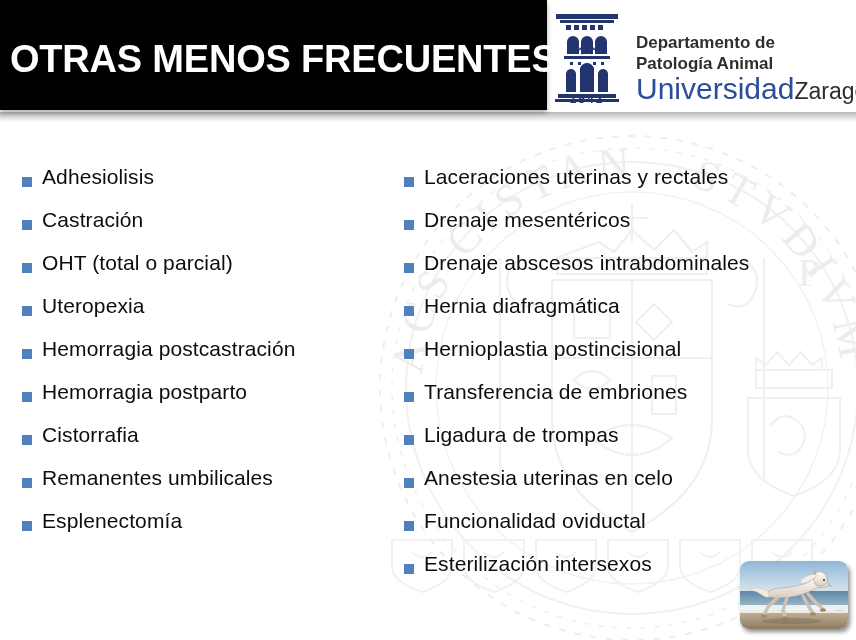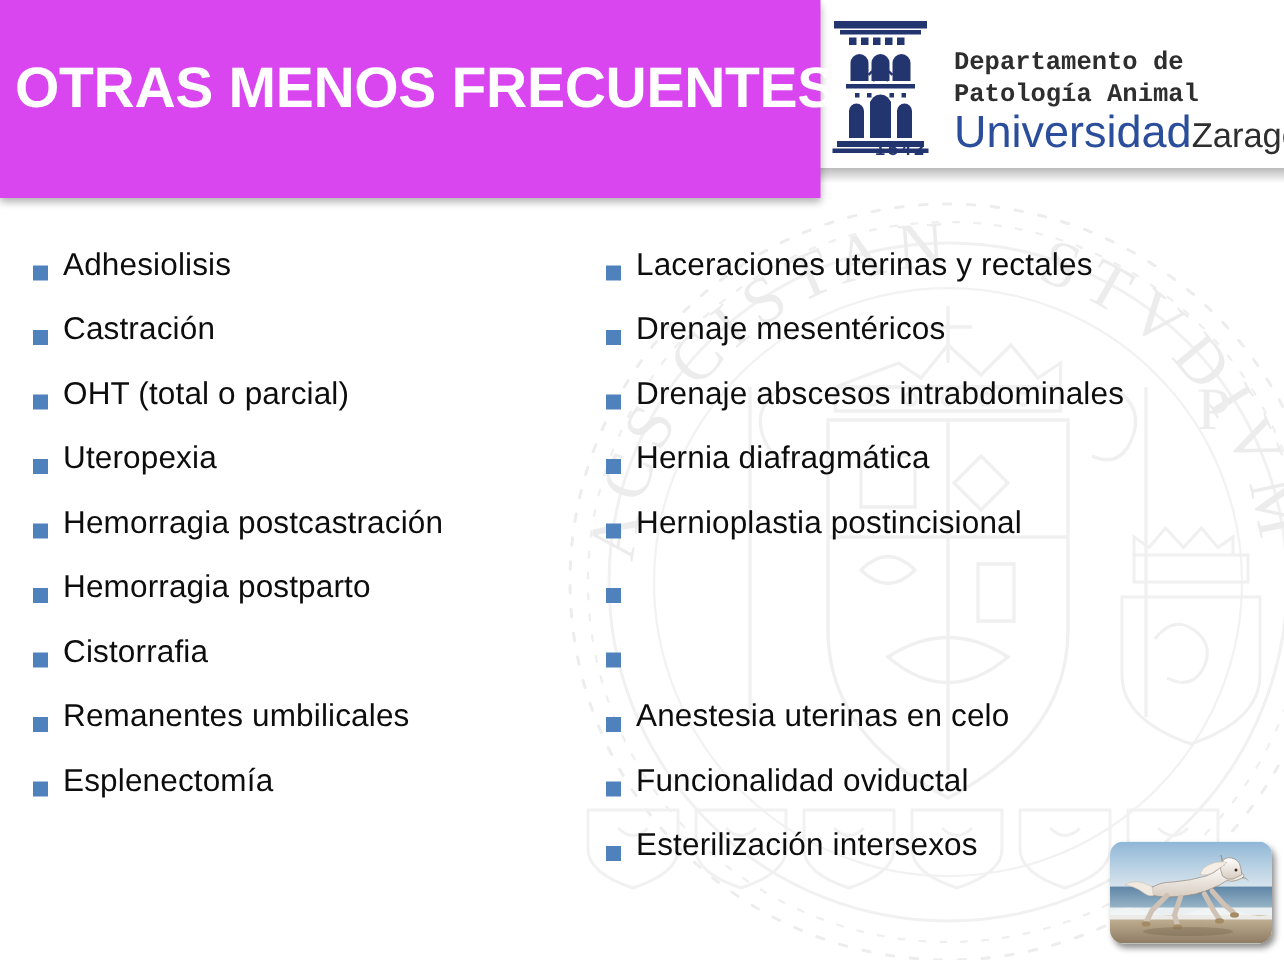--- a/index.html
+++ b/index.html
@@ -33,22 +33,22 @@
     z-index: 0;
   }
   .watermark svg { display: block; }
 
   
   .title-bar {
     position: absolute;
     left: 0;
     top: 0;
     width: 547px;
-    height: 132px;
-    background: #d946ef;
+    height: 110px;
+    background: #000000;
     z-index: 3;
     box-shadow: 0 3px 5px rgba(0,0,0,0.30);
   }
   .title-bar-text {
     position: absolute;
     left: 10px;
     top: 38px;
     font-size: 38px;
     font-weight: bold;
     color: #ffffff;
@@ -80,39 +80,38 @@
     left: 6px;
     top: 4px;
     width: 66px;
     height: 100px;
   }
   .logo-year {
     position: absolute;
     left: 8px;
     top: 86px;
     width: 62px;
-    text-align: right;
+    text-align: center;
     font-size: 12px;
     font-weight: bold;
     color: #23356F;
     letter-spacing: 2px;
   }
   .logo-text {
     position: absolute;
     left: 88px;
     top: 26px;
     width: 216px;
   }
   .logo-line1, .logo-line2 {
     font-size: 17px;
     font-weight: bold;
     color: #2E2E2E;
     line-height: 21px;
     white-space: nowrap;
-    font-family: Liberation Mono, monospace;
   }
   .logo-line3 {
     margin-top: 1px;
     white-space: nowrap;
     line-height: 27px;
   }
   .logo-univ {
     font-size: 30px;
     font-weight: normal;
     color: #2A4E9B;
@@ -361,23 +360,25 @@
       <div class="bullet-item">
         <span class="bullet-mark"></span>
         <span class="bullet-text">Hernia diafragmática</span>
       </div>
       <div class="bullet-item">
         <span class="bullet-mark"></span>
         <span class="bullet-text">Hernioplastia postincisional</span>
       </div>
       <div class="bullet-item">
         <span class="bullet-mark"></span>
-      </div>
-      <div class="bullet-item">
-        <span class="bullet-mark"></span>
+        <span class="bullet-text">Transferencia  de embriones</span>
+      </div>
+      <div class="bullet-item">
+        <span class="bullet-mark"></span>
+        <span class="bullet-text">Ligadura de trompas</span>
       </div>
       <div class="bullet-item">
         <span class="bullet-mark"></span>
         <span class="bullet-text">Anestesia uterinas en celo</span>
       </div>
       <div class="bullet-item">
         <span class="bullet-mark"></span>
         <span class="bullet-text">Funcionalidad oviductal</span>
       </div>
       <div class="bullet-item">

